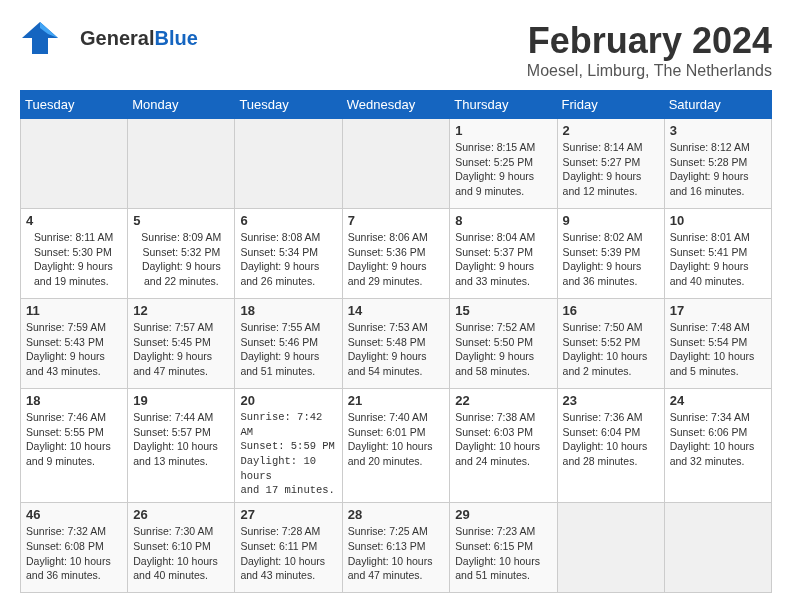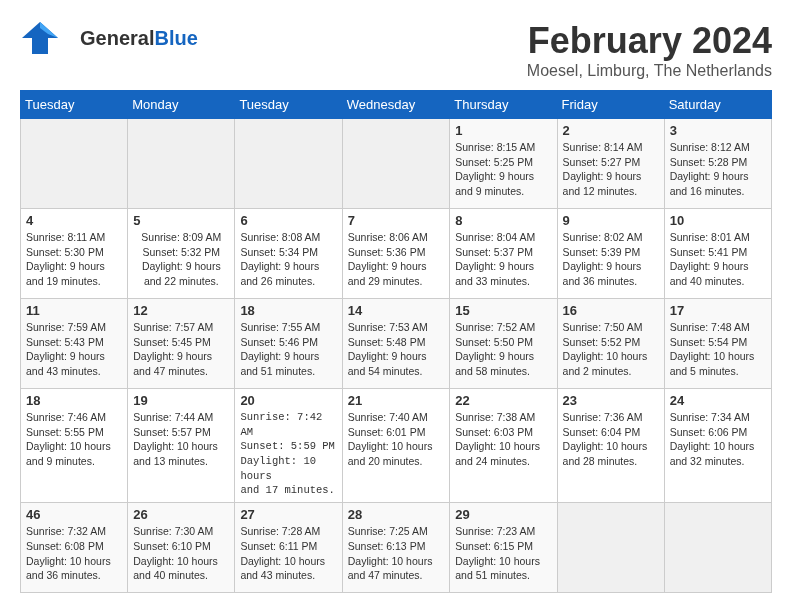--- a/index.html
+++ b/index.html
@@ -139,21 +139,21 @@
           <div class="day-number">3</div>
           <div class="day-info" style="white-space: pre-line;">Sunrise: 8:12 AM
 Sunset: 5:28 PM
 Daylight: 9 hours
 and 16 minutes.</div>
         </td>
       </tr>
       <tr>
         <td>
           <div class="day-number">4</div>
-          <div class="day-info" style="white-space: pre-line;">Sunrise: 8:11 AM
+          <div class="day-info" style="white-space: pre-line; margin-left: 8px;">Sunrise: 8:11 AM
 Sunset: 5:30 PM
 Daylight: 9 hours
 and 19 minutes.</div>
         </td>
         <td>
           <div class="day-number">5</div>
           <div class="day-info" style="white-space: pre-line; text-align: center;">Sunrise: 8:09 AM
 Sunset: 5:32 PM
 Daylight: 9 hours
 and 22 minutes.</div>

